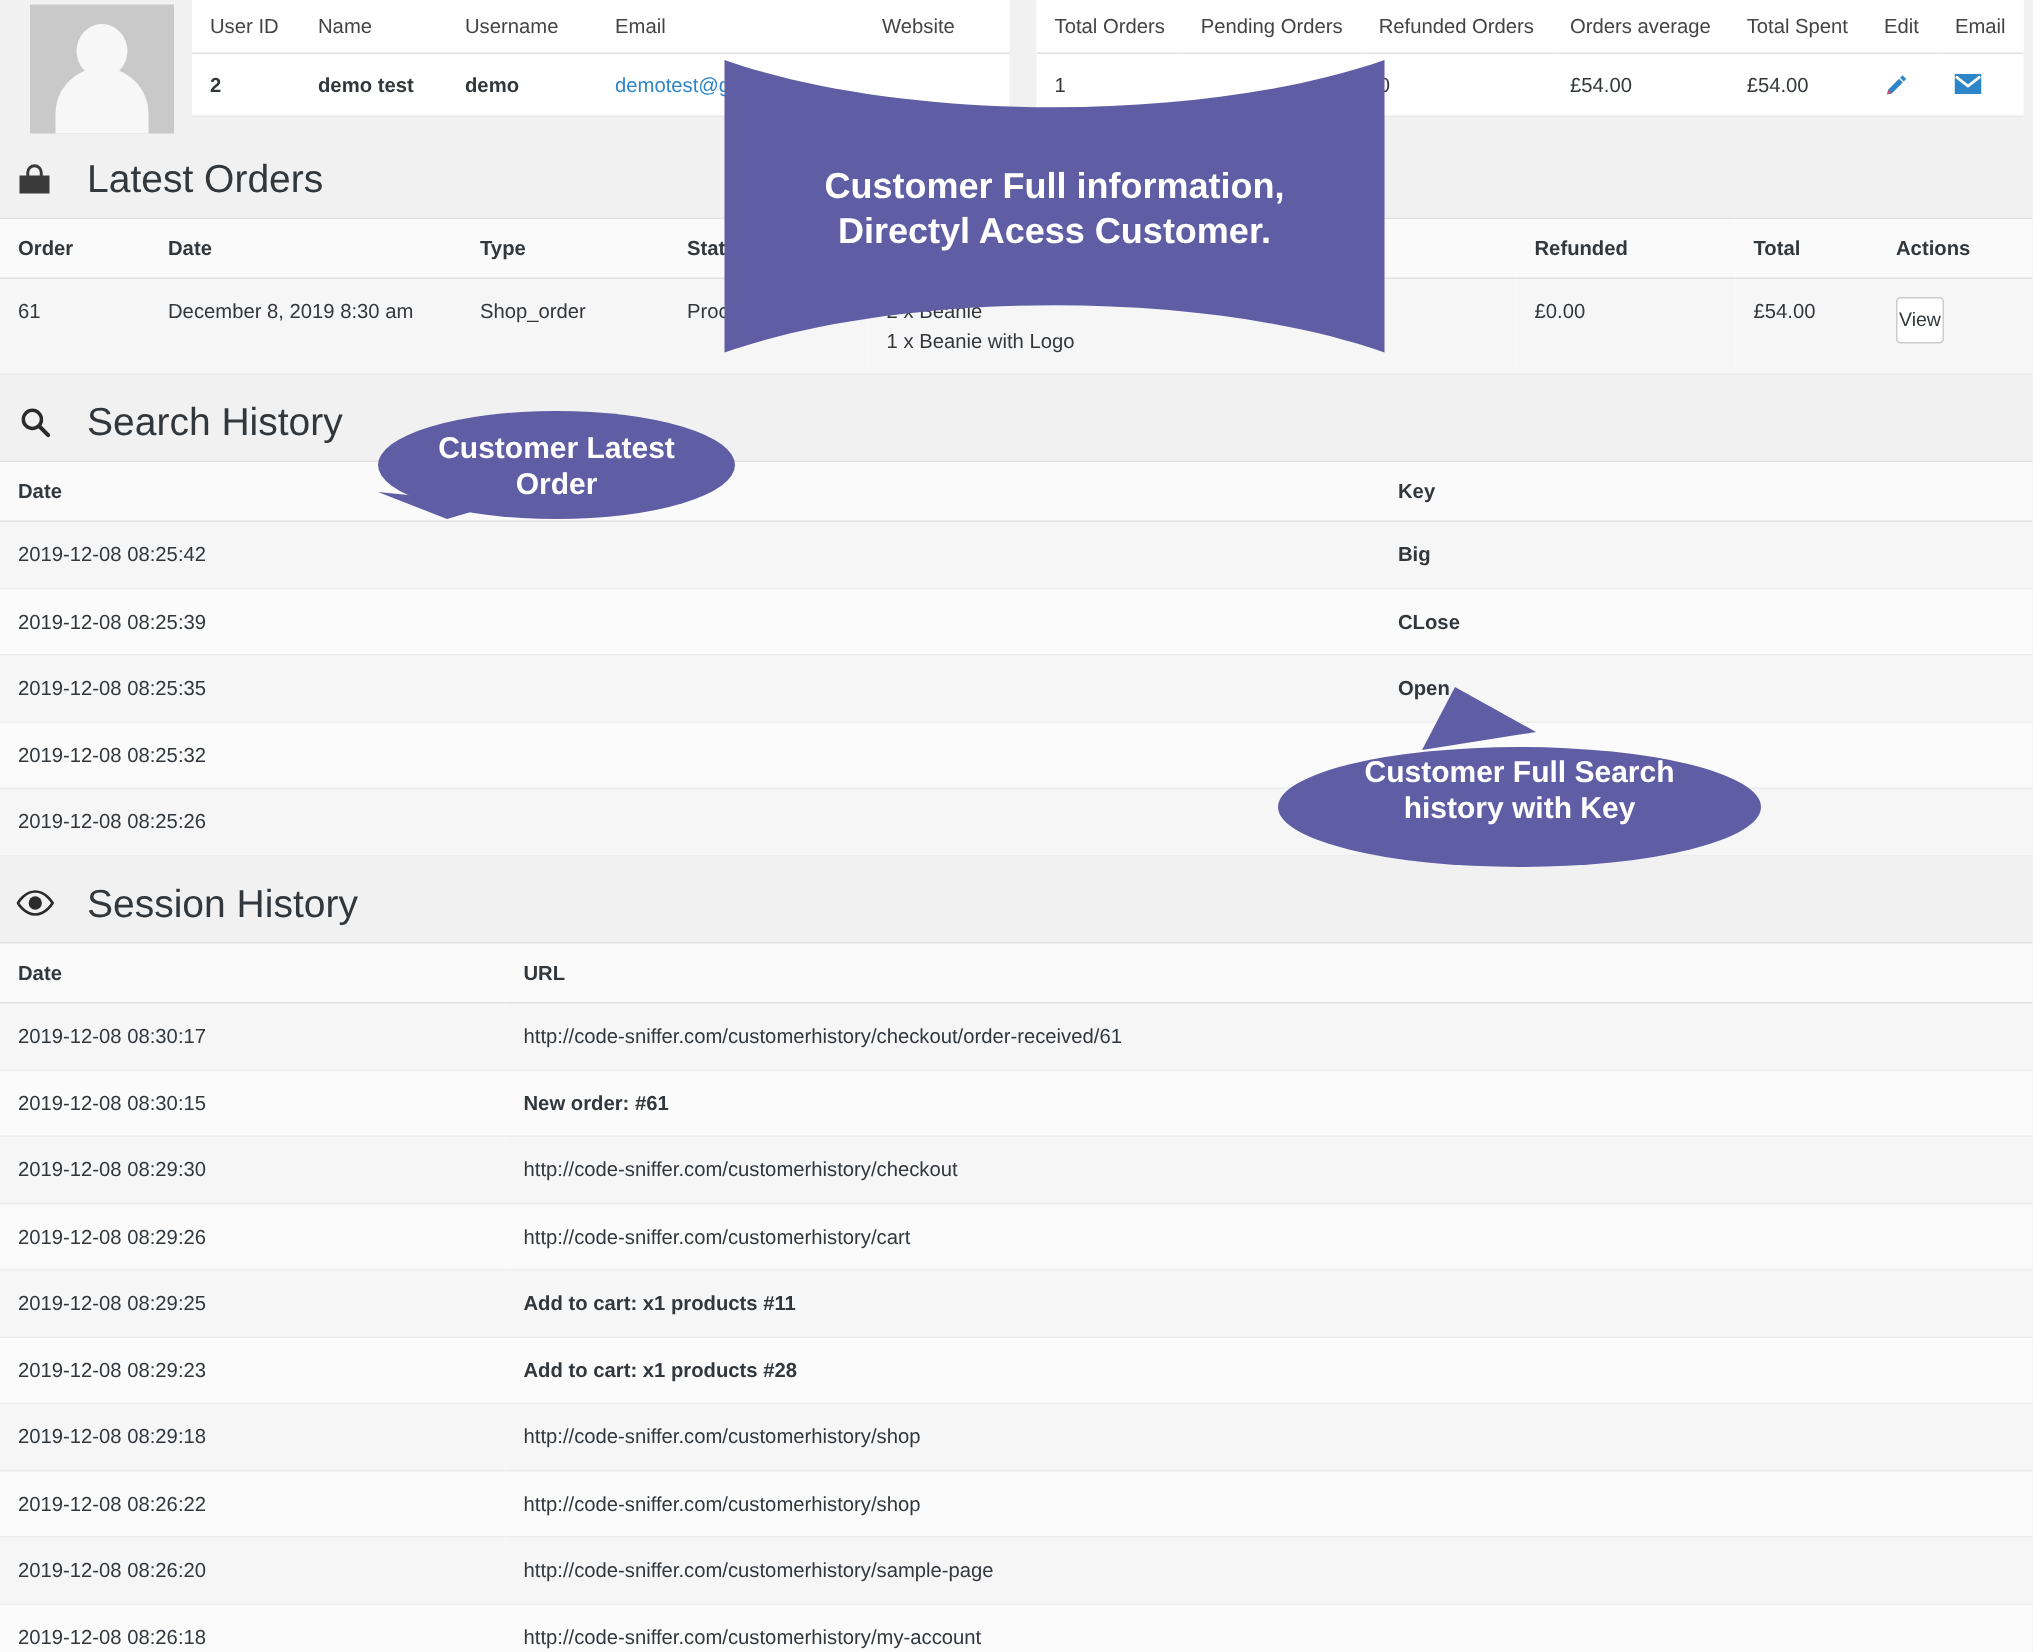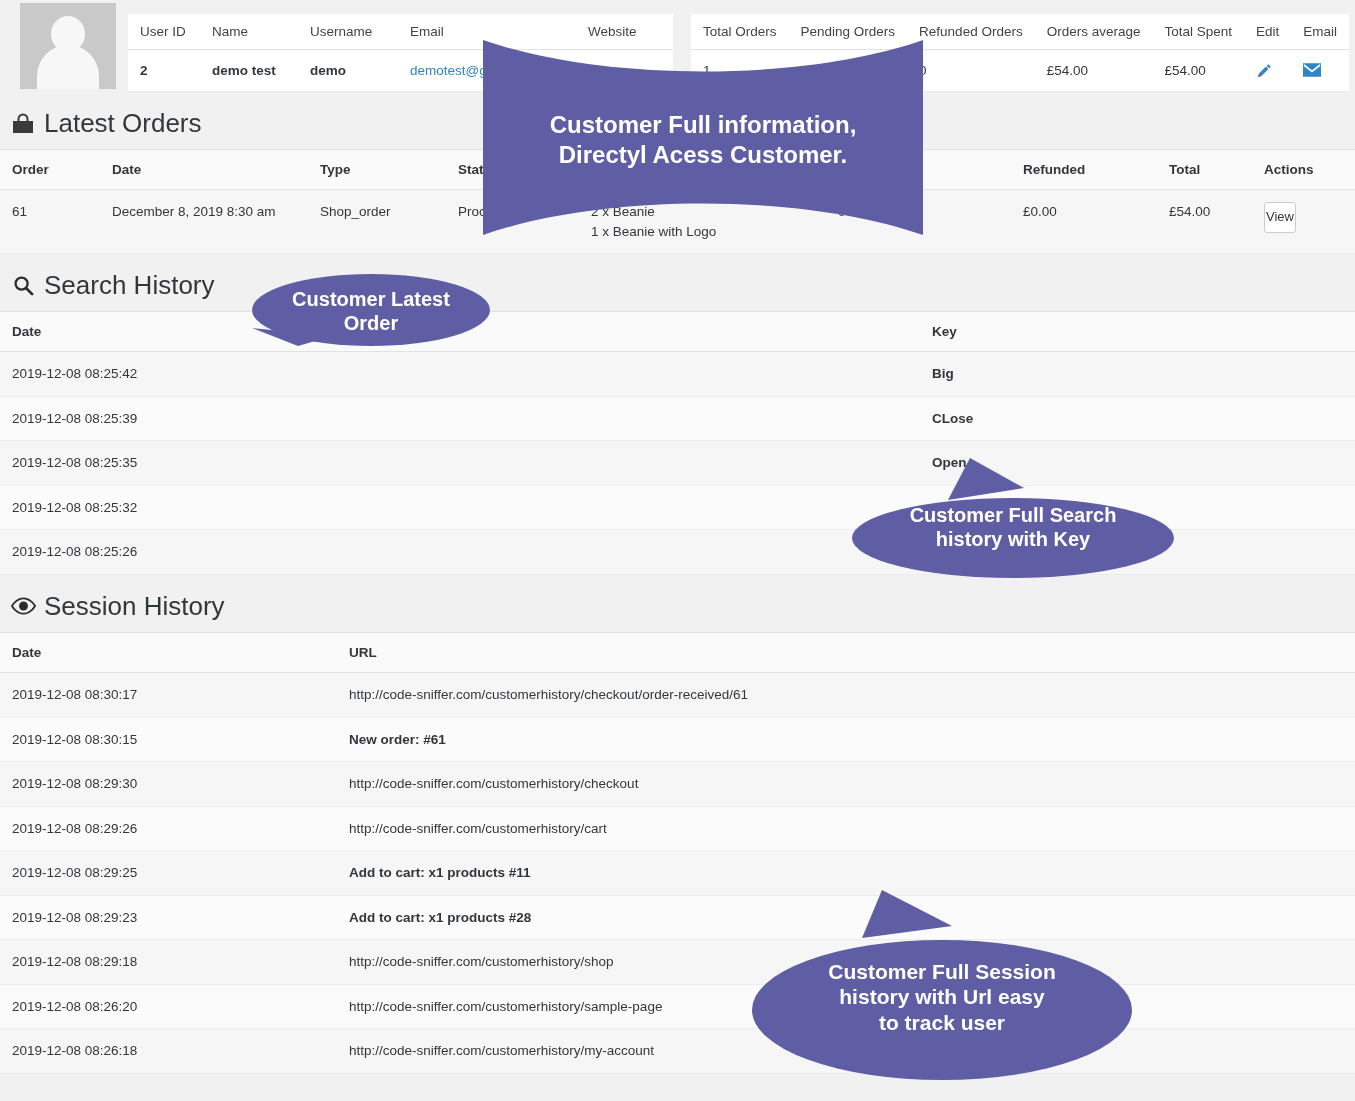--- a/index.html
+++ b/index.html
@@ -26,21 +26,21 @@
     position: relative; overflow: hidden;
   }
   .avatar .head {
     position: absolute; left: 50%; top: 13px; transform: translateX(-50%);
     width: 34px; height: 36px; border-radius: 50%; background: #f7f7f7;
   }
   .avatar .body {
     position: absolute; left: 50%; bottom: -14px; transform: translateX(-50%);
     width: 62px; height: 58px; border-radius: 34px 34px 0 0; background: #f7f7f7;
   }
-  .topcols { display: flex; gap: 18px; padding-top: 14px; flex: 1 1 auto; }
+  .topcols { display: flex; gap: 18px; padding-top: 0; flex: 1 1 auto; }
 
   table.wp { border-collapse: collapse; background: #fff; font-size: 13.5px; }
   table.wp thead th {
     background: #fff; text-align: left; font-weight: 400; color: #444;
     padding: 10px 12px; border-bottom: 1px solid #e1e1e1; white-space: nowrap;
     font-size: 13.5px;
   }
   table.wp tbody td {
     padding: 12px 12px; border-bottom: 1px solid #e8e8e8;
     font-weight: 700; color: #32373c; white-space: nowrap;
@@ -49,21 +49,21 @@
   table.wp tbody td.plain { font-weight: 400; }
   #user-table { width: 545px; }
   #orders-summary-table { width: 657px; }
   .icon-cell { text-align: left; }
 
   .pencil-ico { display:inline-block; width:17px; height:17px; vertical-align:-3px;}
   .mail-ico { display:inline-block; width:18px; height:14px; vertical-align:-2px;}
 
   
   .section-head {
-    display: flex; align-items: center; gap: 8px;
+    display: flex; align-items: center; gap: 22px;
     font-size: 26px; font-weight: 400; color: #32373c;
     padding: 16px 0 10px 10px;
   }
   .section-head .sicon { display: inline-flex; width: 26px; height: 26px; align-items:center; justify-content:center;}
 
   
   table.wide {
     width: 1355px; border-collapse: collapse; background: #fff;
     font-size: 13.5px; table-layout: fixed;
   }
@@ -302,20 +302,24 @@
         </tr>
         <tr>
           <td>2019-12-08 08:29:23</td>
           <td class="b">Add to cart: x1 products #28</td>
         </tr>
         <tr>
           <td>2019-12-08 08:29:18</td>
           <td>http://code-sniffer.com/customerhistory/shop</td>
         </tr>
         <tr>
+          <td>2019-12-08 08:26:22</td>
+          <td>http://code-sniffer.com/customerhistory/shop</td>
+        </tr>
+        <tr>
           <td>2019-12-08 08:26:20</td>
           <td>http://code-sniffer.com/customerhistory/sample-page</td>
         </tr>
         <tr>
           <td>2019-12-08 08:26:18</td>
           <td>http://code-sniffer.com/customerhistory/my-account</td>
         </tr>
       </tbody>
   </table>
 
@@ -344,25 +348,14 @@
     <svg width="322" height="120" viewBox="0 0 322 120" aria-hidden="true">
       <path d="M118 0 L 96 42 L 172 30 Z" fill="#5f5da3"></path>
       <ellipse cx="161" cy="80" rx="161" ry="40" fill="#5f5da3"></ellipse>
     </svg>
     <div class="ctext">
       <span>Customer Full Search</span>
       <span>history with Key</span>
     </div>
   </div>
 
-  <div class="callout" id="callout-session">
-    <svg width="380" height="190" viewBox="0 0 380 190" aria-hidden="true">
-      <path d="M130 0 L 110 48 L 200 36 Z" fill="#5f5da3"></path>
-      <ellipse cx="190" cy="120" rx="190" ry="70" fill="#5f5da3"></ellipse>
-    </svg>
-    <div class="ctext">
-      <span>Customer Full Session</span>
-      <span>history with Url easy</span>
-      <span>to track user</span>
-    </div>
-  </div>
 
 </div>
 
 </body></html>

